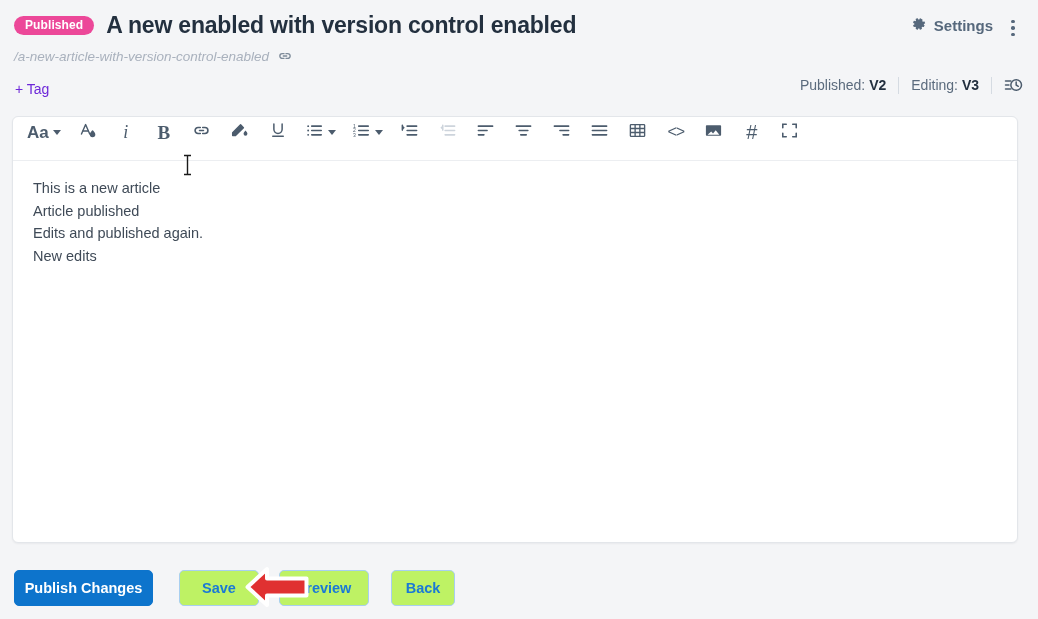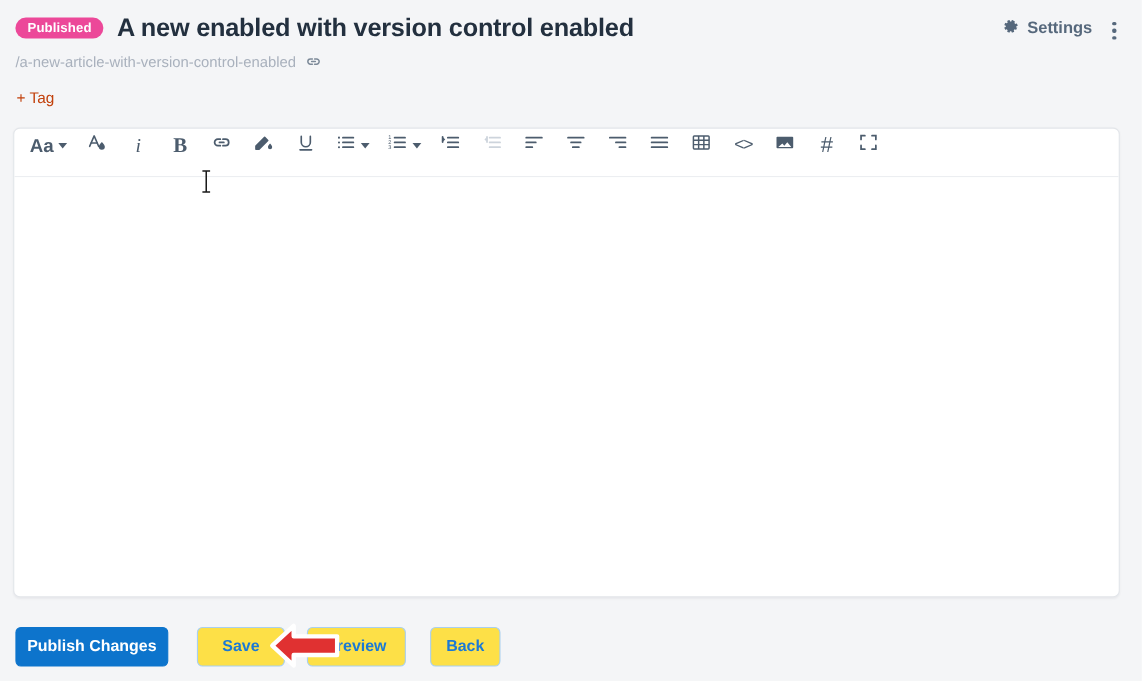--- a/index.html
+++ b/index.html
@@ -32,26 +32,26 @@
   }
   .page-title {
     font-size: 23px; font-weight: bold; color: #23303f;
     letter-spacing: -.2px; white-space: nowrap;
   }
 
   .slug-row {
     position: absolute; left: 14px; top: 48px;
     display: flex; align-items: center; gap: 8px;
   }
-  .slug { font-size: 13.5px; color: #a9b1bd; }
+  .slug { font-size: 13.5px; color: #a9b1bd; font-style: italic; }
   .link-icon { display: inline-flex; align-items: center; color: #7d8a99; }
 
   .tag-link {
     position: absolute; left: 15px; top: 81px;
-    font-size: 14px; color: #c2410c; cursor: pointer;
+    font-size: 14px; color: #6d28d9; cursor: pointer;
   }
 
   .settings-btn {
     position: absolute; right: 45px; top: 17px;
     display: flex; gap: 7px;
     font-size: 15px; font-weight: bold; color: #56687c; cursor: pointer;
   }
   .kebab {
     position: absolute; right: 15px; top: 16px;
     width: 20px; height: 24px; cursor: pointer;
@@ -108,21 +108,21 @@
 
   
   .footer { position: absolute; left: 0; top: 560px; width: 1038px; height: 59px; }
   .btn {
     position: absolute; top: 10px; height: 36px;
     display: flex; align-items: center; justify-content: center;
     font-size: 14.5px; font-weight: bold;
     border-radius: 5px; cursor: pointer; white-space: nowrap;
   }
   .btn-primary { background: #0d74cc; color: #fff; border: 1px solid #0d74cc; }
-  .btn-outline { background: #fde047; color: #1a79d6; border: 1px solid #a8cff0; }
+  .btn-outline { background: #bef264; color: #1a79d6; border: 1px solid #a8cff0; }
 
   #btn-publish { left: 14px; width: 139px; }
   #btn-save    { left: 179px; width: 80px; }
   #btn-preview { left: 279px; width: 90px; }
   #btn-back    { left: 391px; width: 64px; }
 
   
   .arrow-annot {
     position: absolute; left: 245px; top: 564px;
     width: 64px; height: 46px;
@@ -167,20 +167,39 @@
     </span>
     <span>Settings</span>
   </div>
 
   <div class="kebab">
     <i></i>
       <i></i>
       <i></i>
   </div>
 
+  <div class="version-row">
+    <span class="vitem">
+      <span>Published:</span>
+      <b>V2</b>
+    </span>
+    <span class="sep"></span>
+    <span class="vitem">
+      <span>Editing:</span>
+      <b>V3</b>
+    </span>
+    <span class="sep"></span>
+    <span class="history-icon">
+      <svg width="20" height="20" viewBox="0 0 24 24" fill="none" stroke="currentColor" stroke-width="1.8" stroke-linecap="round">
+        <circle cx="14.6" cy="12" r="6.4"></circle>
+        <path d="M14.6 8.4V12l2.5 1.6"></path>
+        <path d="M1.8 7.2h6.4M1.8 12h4.1M1.8 16.8h6.4"></path>
+      </svg>
+    </span>
+  </div>
 </div>
 
 <div class="editor-card">
 
   <div class="toolbar">
 
     <div class="tb">
       <span class="tb-text">Aa</span>
       <span class="caret"></span>
     </div>
@@ -334,20 +353,26 @@
     <div class="tb">
       <span>
         <svg width="19" height="19" viewBox="0 0 24 24" fill="none" stroke="currentColor" stroke-width="2" stroke-linecap="round">
           <path d="M3.5 8.6V4.2h4.4M16.1 4.2h4.4v4.4M20.5 15.4v4.4h-4.4M7.9 19.8H3.5v-4.4"></path>
         </svg>
       </span>
     </div>
 
   </div>
 
+  <div class="content-area">
+    <div class="content-line">This is a new article</div>
+    <div class="content-line">Article published</div>
+    <div class="content-line">Edits and published again.</div>
+    <div class="content-line">New edits</div>
+  </div>
 
 </div>
 
 <div class="footer">
   <div class="btn btn-primary" id="btn-publish">Publish Changes</div>
   <div class="btn btn-outline" id="btn-save">Save</div>
   <div class="btn btn-outline" id="btn-preview">Preview</div>
   <div class="btn btn-outline" id="btn-back">Back</div>
 </div>
 

